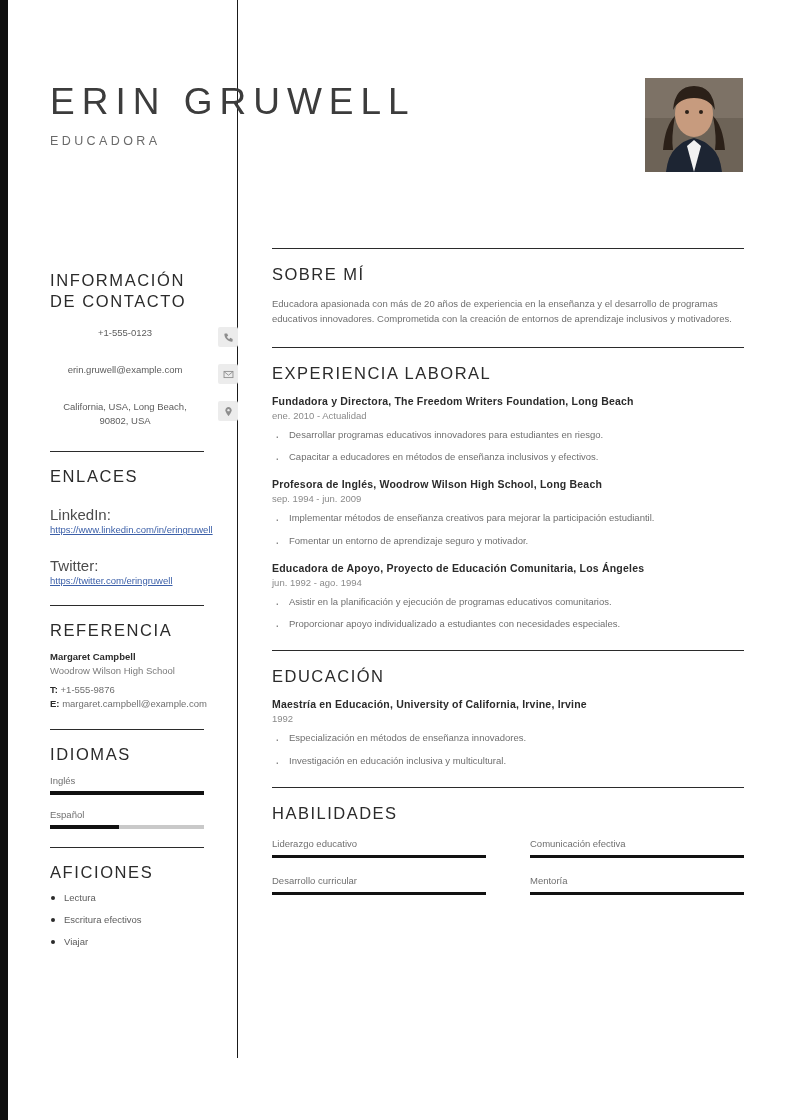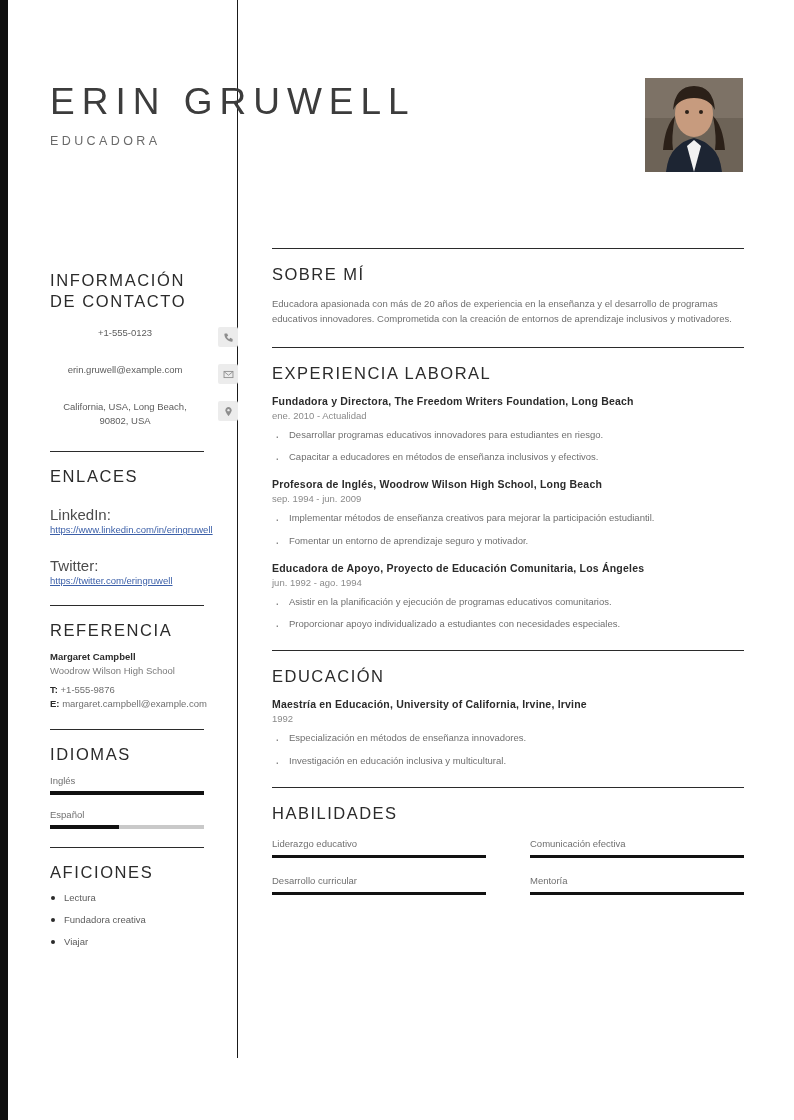--- a/index.html
+++ b/index.html
@@ -377,21 +377,21 @@
       <div class="bar-track">
         <div class="bar-fill" id="lang1" style="width: 45%;"></div>
       </div>
     </div>
 
     <div class="sect-rule"></div>
 
     <div>
       <div class="left-title">AFICIONES</div>
       <p class="hobby">Lectura</p>
-      <p class="hobby">Fundadora creativa</p>
+      <p class="hobby">Escritura efectivos</p>
       <p class="hobby">Viajar</p>
     </div>
   </div>
 
   <div class="right-col">
 
     <div class="r-rule"></div>
     <div class="r-title">SOBRE MÍ</div>
     <p class="r-para">Educadora apasionada con más de 20 años de experiencia en la enseñanza y el desarrollo de programas educativos innovadores. Comprometida con la creación de entornos de aprendizaje inclusivos y motivadores.</p>
 

